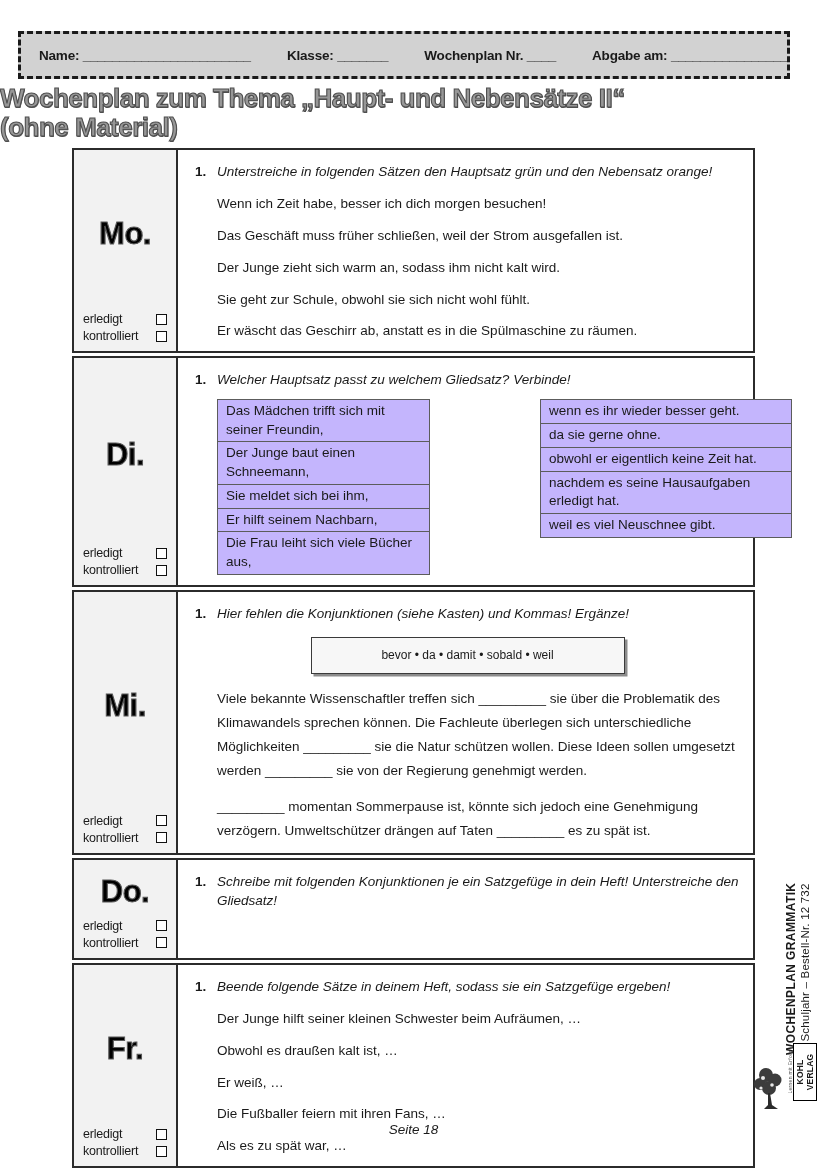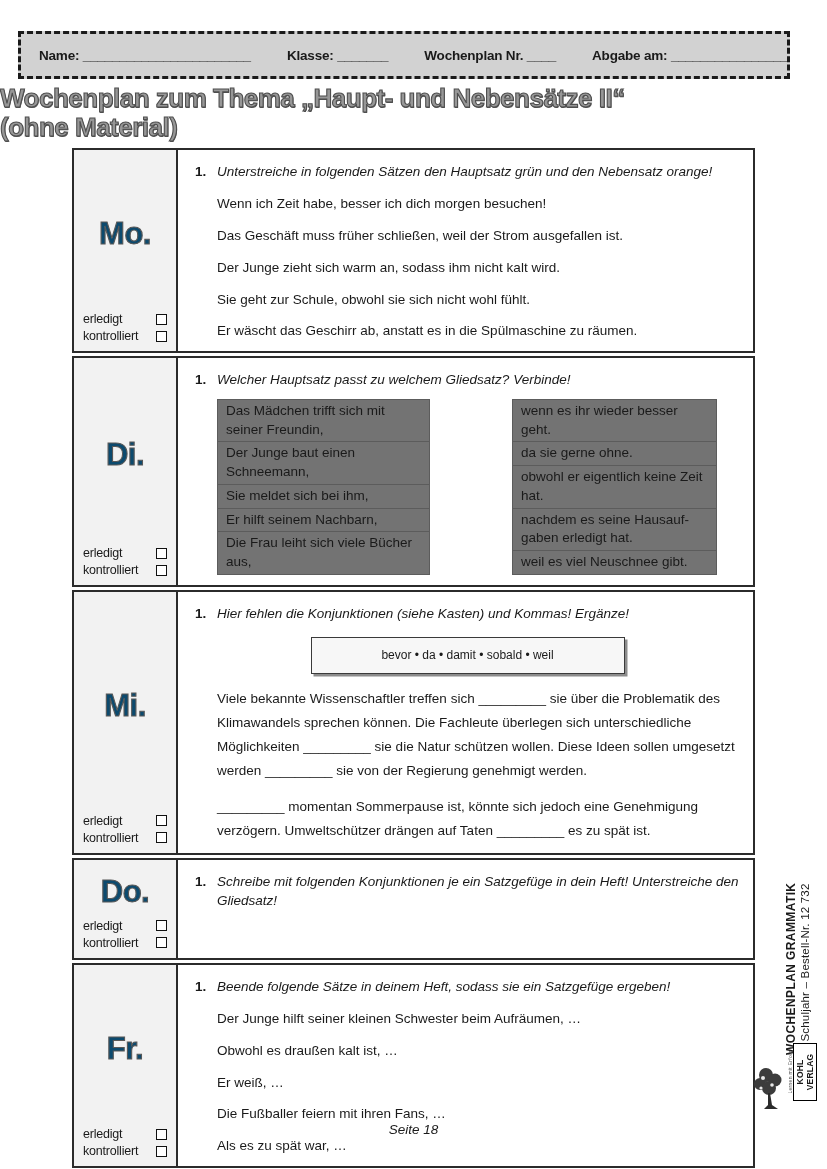--- a/index.html
+++ b/index.html
@@ -47,46 +47,46 @@
   .day-cell {
     width: 104px; flex: none;
     background: #f2f2f2;
     border-right: 2px solid #2b2b2b;
     display: flex; flex-direction: column;
     padding: 8px 9px 8px 9px;
   }
   .day-label {
     flex: 1; display: flex; align-items: center; justify-content: center;
     font-weight: bold; font-size: 31px; letter-spacing: -0.5px;
-    color: #0c4a6e;
+    color: #000000;
     -webkit-text-stroke: 1.1px #585858;
   }
   .check-line {
     display: flex; justify-content: space-between; align-items: center;
     font-size: 12.5px; margin-top: 3px; letter-spacing: -0.2px;
   }
   .cb { width: 11px; height: 11px; border: 1.7px solid #111; background: #fff; flex: none; }
 
   .content-cell { flex: 1; padding: 13px 13px 10px 17px; font-size: 13.5px; line-height: 1.4; }
   .task { display: flex; }
   .task-no { font-weight: bold; width: 22px; flex: none; }
   .task-text { font-style: italic; }
   .sent { margin-top: 13px; padding-left: 22px; }
 
   
   .match-wrap { display: flex; margin: 9px 0 0 22px; }
   .match-col { display: flex; flex-direction: column; }
   .match-col.left  { width: 213px; }
-  .match-col.right { width: 205px; margin-left: 82px; }
+  .match-col.right { width: 252px; margin-left: 110px; }
   .mbox {
     border: 1.5px solid #5c5c5c;
     margin-top: -1.5px;
     padding: 2px 8px 3px 8px;
     line-height: 1.36;
-    background: #737373;
+    background: #c4b5fd;
   }
   .mbox:first-child { margin-top: 0; }
 
   
   .word-box {
     width: 314px;
     margin: 13px auto 13px auto;
     text-align: center;
     font-size: 12px;
     padding: 9px 4px;

